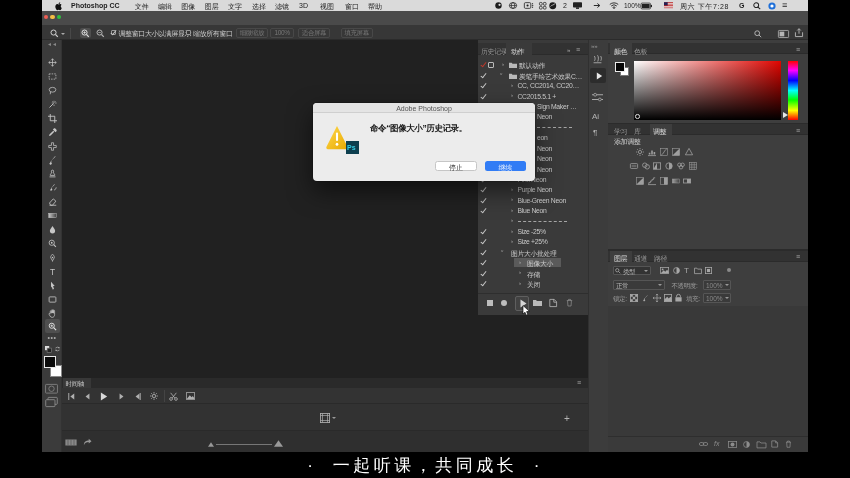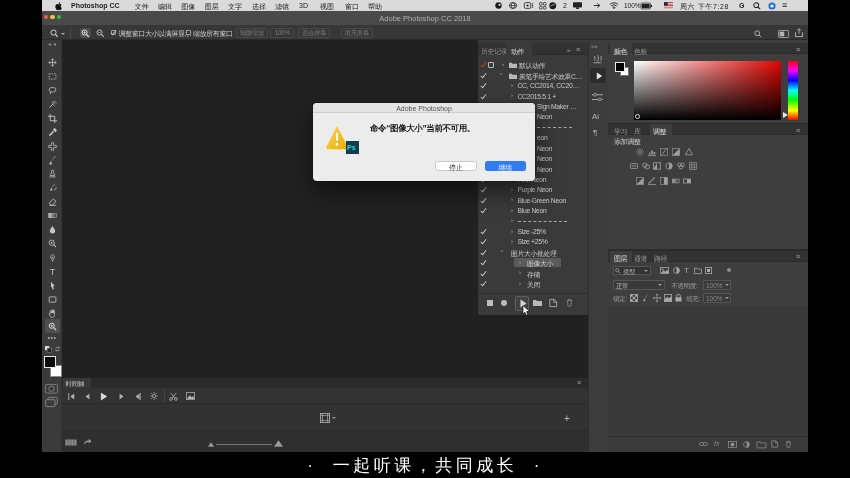--- a/index.html
+++ b/index.html
@@ -85,21 +85,20 @@
     </svg>
 <svg style="left:726px;top:1.6px" width="8" height="8" viewBox="0 0 10 10">
       <circle cx="5" cy="5" r="4.5" fill="#1e6fd8"></circle>
       <circle cx="5" cy="5" r="2" fill="#fff"></circle>
     </svg>
 <div class="tx" style="left:740px;top:0.2px;font-size:9px;color:#1c1c1c">≡</div>
 <div class="ab" style="left:0;top:11px;width:766px;height:14px;background:#4a4a4a"></div>
 <div class="ab" style="left:1.6px;top:14.6px;width:4.4px;height:4.4px;border-radius:50%;background:#ef5f55"></div>
 <div class="ab" style="left:8.3px;top:14.6px;width:4.4px;height:4.4px;border-radius:50%;background:#f5bd45"></div>
 <div class="ab" style="left:15px;top:14.6px;width:4.4px;height:4.4px;border-radius:50%;background:#2fc13e"></div>
-<div class="tx" style="left:0;top:14px;width:766px;text-align:center;font-size:7.5px;color:#b0b0b0">Adobe Photoshop CC 2018</div>
 <div class="ab" style="left:0;top:25px;width:766px;height:15px;background:#373737;border-bottom:1px solid #2b2b2b"></div>
 <svg style="left:8px;top:28.5px" width="8.5" height="8.5" viewBox="0 0 12 12">
       <circle cx="5" cy="5" r="3.6" fill="none" stroke="#d0d0d0" stroke-width="1.4"></circle>
       <path d="M7.8 7.8L11 11" stroke="#d0d0d0" stroke-width="1.6"></path>
     </svg>
 <div class="ab" style="left:18.5px;top:32.5px;width:0;height:0;border-left:2.2px solid transparent;border-right:2.2px solid transparent;border-top:2.8px solid #aaa"></div>
 <div class="ab" style="left:28px;top:27.5px;width:1px;height:11px;background:#484848"></div>
 <div class="ab" style="left:37.5px;top:27.5px;width:11.5px;height:10.5px;background:#4e4e4e;border-radius:2px"></div>
 <svg style="left:39px;top:29px" width="8.5" height="8.5" viewBox="0 0 12 12">
       <circle cx="5" cy="5" r="3.6" fill="none" stroke="#e2e2e2" stroke-width="1.4"></circle>
@@ -589,17 +588,17 @@
         <stop offset="0" stop-color="#ffd94d"></stop>
         <stop offset="1" stop-color="#e8a800"></stop>
       </linearGradient>
     </defs>
 <path d="M16 2.5L30 27a2 2 0 0 1-1.8 3H3.8A2 2 0 0 1 2 27z" fill="url(#wt)"></path>
 <rect x="14.6" y="10" width="2.8" height="10" rx="1.4" fill="#fff"></rect>
     <circle cx="16" cy="24" r="1.8" fill="#fff"></circle>
   </svg>
 <div class="ab" style="left:345.5px;top:140.5px;width:13px;height:13px;background:#0d3f4f"></div>
 <div class="tx" style="left:347px;top:143.5px;font-size:7px;font-weight:bold;color:#37d0e6">Ps</div>
-<div class="tx" style="left:370px;top:122.5px;font-size:8.5px;font-weight:bold;color:#181818;letter-spacing:-0.4px">命令“图像大小”当前不可用。</div>
+<div class="tx" style="left:370px;top:122.5px;font-size:8.5px;font-weight:bold;color:#181818;letter-spacing:-0.4px">命令“图像大小”历史记录。</div>
 <div class="ab" style="left:434.5px;top:160.5px;width:42.5px;height:10.5px;background:#fff;border:1px solid #c6c6c6;border-radius:2.5px"></div>
 <div class="tx" style="left:434.5px;top:162.5px;width:42.5px;text-align:center;font-size:7px;color:#333;letter-spacing:-0.3px">停止</div>
 <div class="ab" style="left:484.5px;top:160.5px;width:41.5px;height:10.5px;background:#317cf5;border-radius:2.5px"></div>
 <div class="tx" style="left:484.5px;top:162.5px;width:41.5px;text-align:center;font-size:7px;color:#eaf2ff;letter-spacing:-0.3px">继续</div>
 <div class="tx" style="left:0;top:453.5px;width:850px;text-align:center;font-size:17px;color:#fff;letter-spacing:3.5px">·&nbsp;&nbsp;一起听课，共同成长&nbsp;&nbsp;·</div>
 </body></html>

